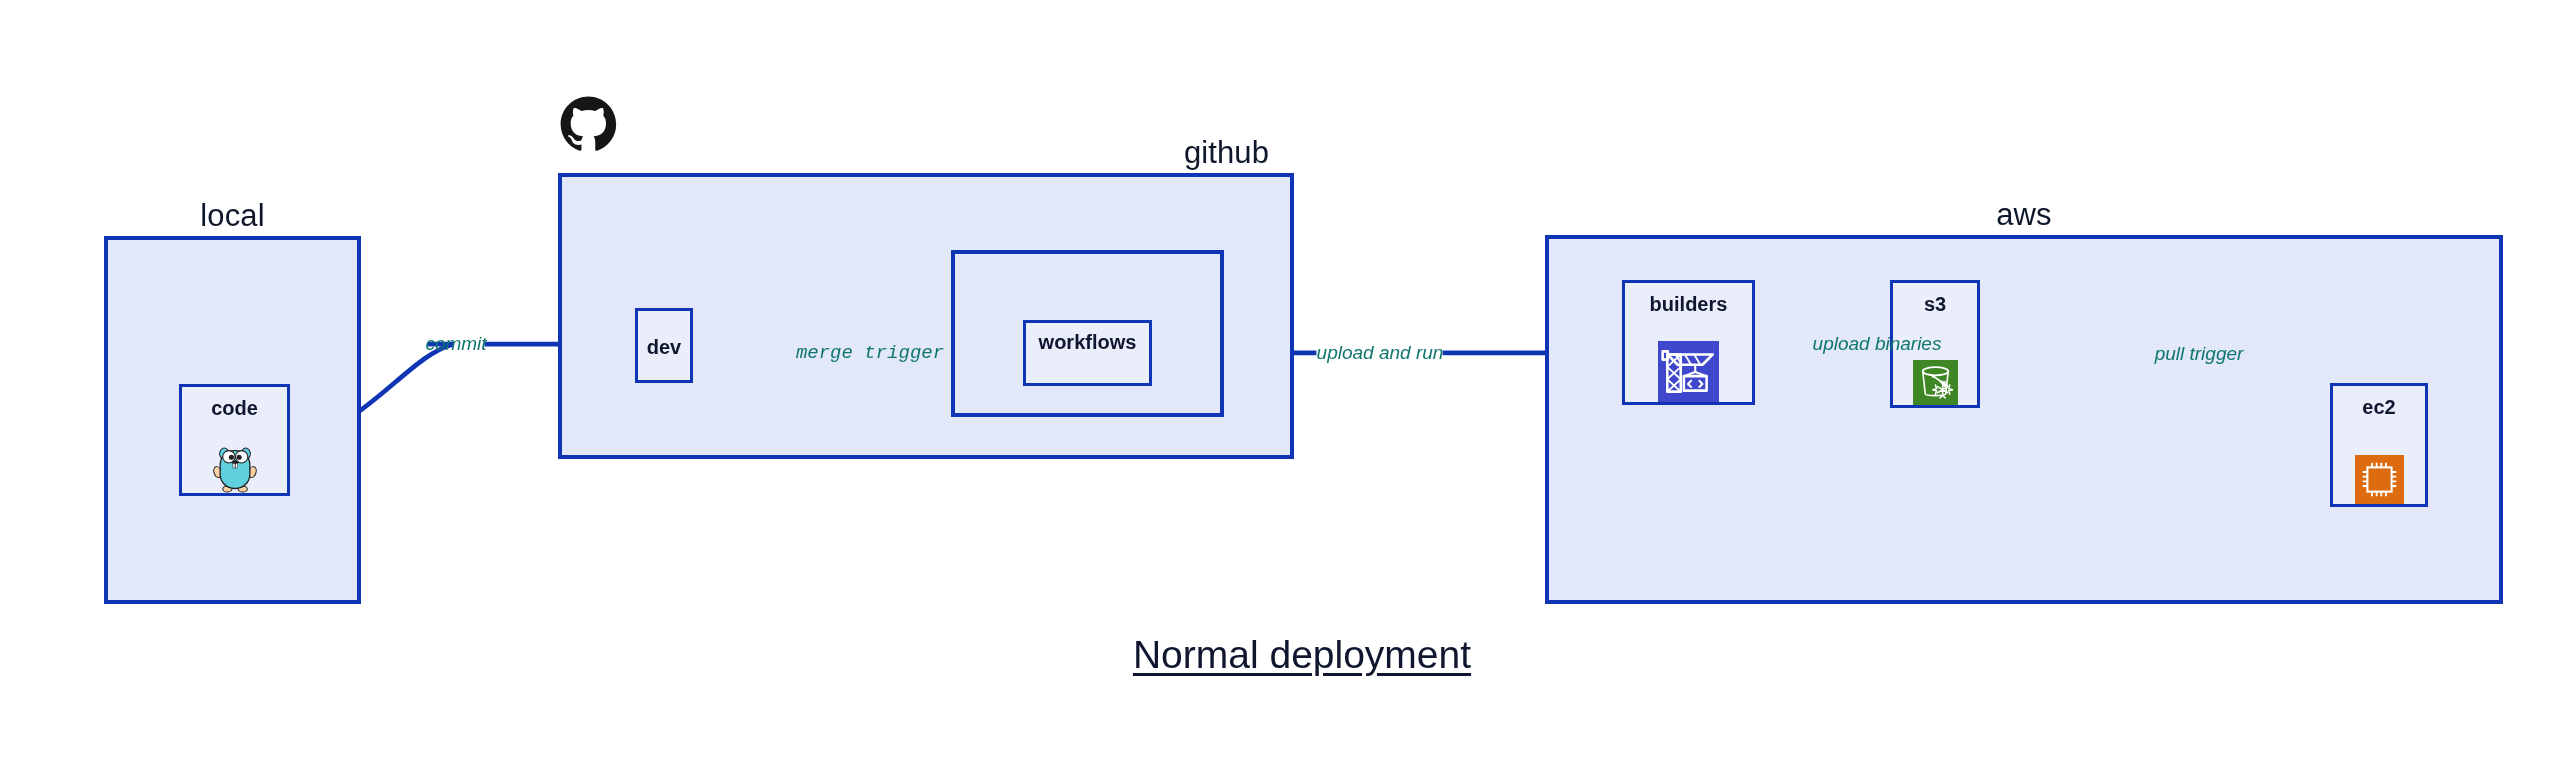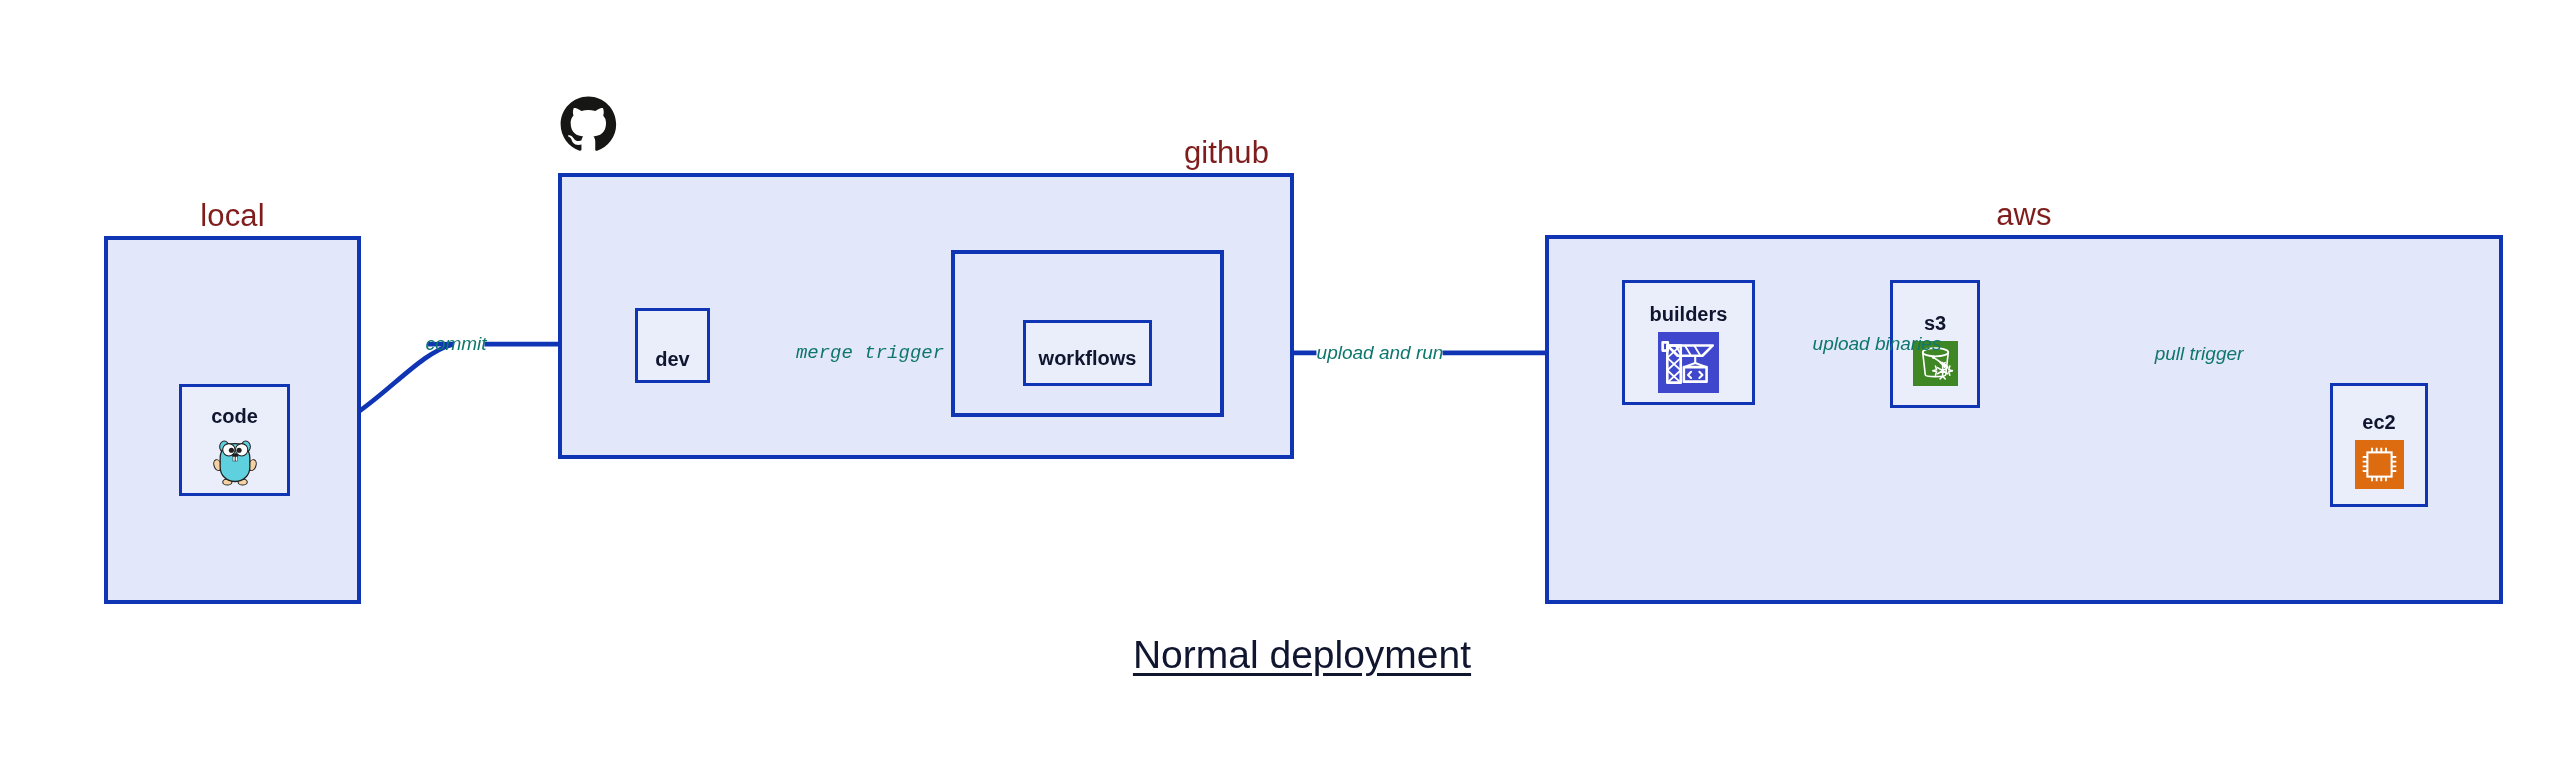--- a/index.html
+++ b/index.html
@@ -19,36 +19,36 @@
   }
   
   .cluster {
     position: absolute;
     background: #e2e7fa;
     border: 4.6px solid #0f35b5;
     box-sizing: border-box;
   }
   .cluster-label {
     position: absolute;
-    color: #7f1d1d;
+    color: #0f172a;
     font-size: 31px;
     font-weight: 400;
     white-space: nowrap;
     letter-spacing: 0.1px;
   }
   
   .node {
     position: absolute;
     background: #eaeefb;
     border: 3.6px solid #0f35b5;
     box-sizing: border-box;
     display: flex;
     flex-direction: column;
     align-items: center;
-    justify-content: center;
+    justify-content: space-between;
   }
   .node-label {
     color: #10162f;
     font-size: 20px;
     font-weight: bold;
     line-height: 1;
     margin-top: 11.3px;
     white-space: nowrap;
   }
   .node-icon {
@@ -160,21 +160,21 @@
         <ellipse cx="43.5" cy="41" rx="6" ry="4" fill="#231f20"></ellipse>
         <rect x="39" y="43" width="4" height="9" fill="#ffffff" stroke="#231f20" stroke-width="1"></rect>
         <rect x="44" y="43" width="4" height="9" fill="#ffffff" stroke="#231f20" stroke-width="1"></rect>
       </svg>
     </div>
   </div>
 
   <div class="cluster" style="left:558px; top:173px; width:736px; height:286px;"></div>
   <div class="cluster-label" style="left:558px; top:135px; width:711px; text-align:right;">github</div>
 
-  <div class="node" style="left:635px; top:308px; width:75px; height:75px;">
+  <div class="node" style="left:635px; top:308px; width:58px; height:75px;">
     <div class="node-label" style="margin-top:26px;">dev</div>
   </div>
 
   <div class="cluster" style="left:951px; top:250px; width:273px; height:167px;"></div>
 
   <div class="node" style="left:1023px; top:320px; width:129px; height:66px;">
     <div class="node-label" style="margin-top:9px;">workflows</div>
   </div>
 
   <div class="cluster" style="left:1545px; top:235px; width:958px; height:369px;"></div>

